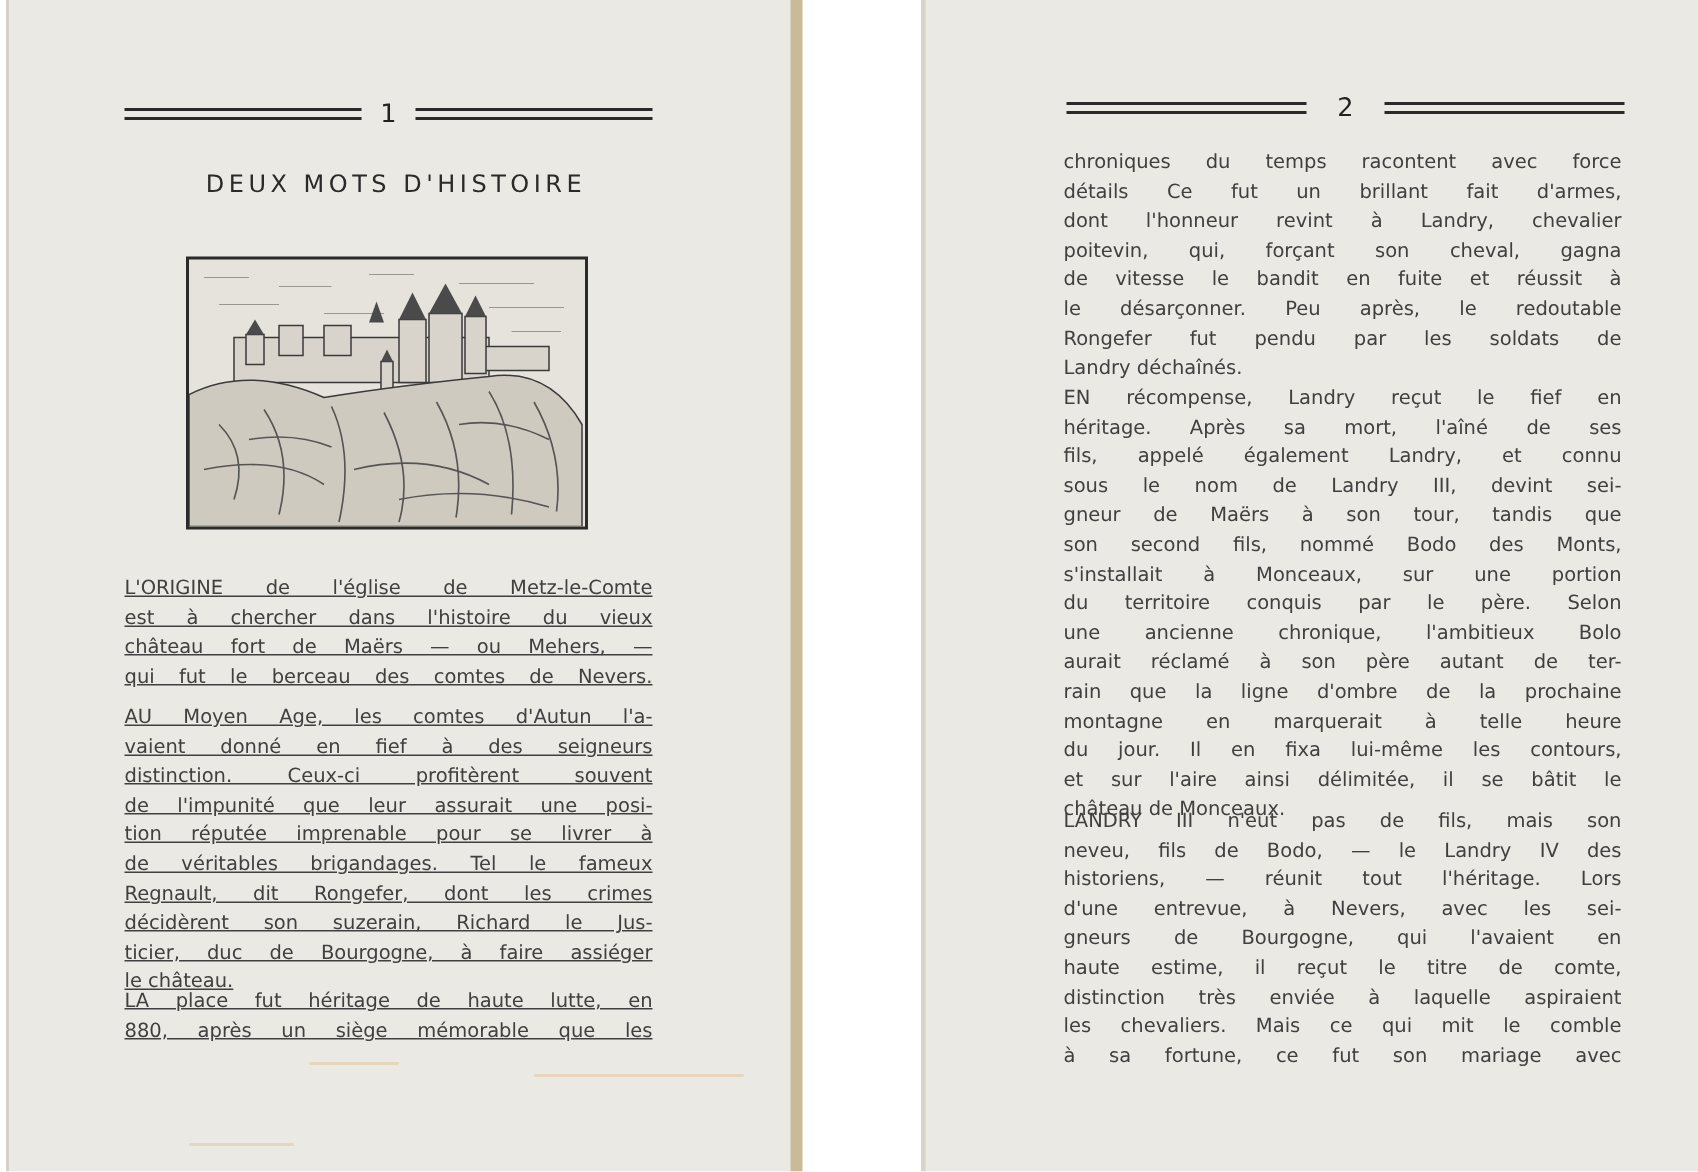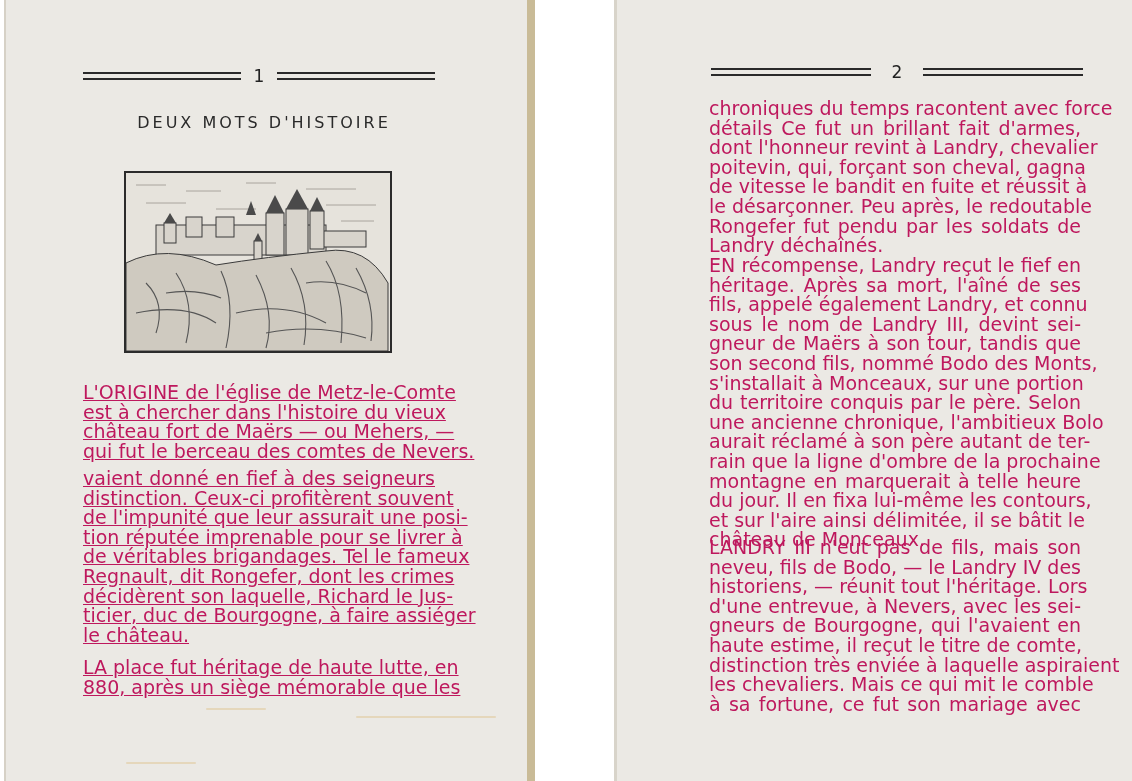--- a/index.html
+++ b/index.html
@@ -28,22 +28,22 @@
     #folio-right .rule { width: 160px; }
     .chapter-title {
       position: absolute; left: 108px; top: 113px; width: 300px; text-align: center;
       font-size: 16px; letter-spacing: 3px; color: #2a2a2a;
     }
     .illustration {
       position: absolute; left: 118px; top: 171px; width: 268px; height: 182px;
       border: 2px solid #2b2b2b; background: #e6e3dc; box-sizing: border-box; overflow: hidden;
     }
     .para {
-      position: absolute; font-size: 19px; line-height: 19.6px; text-align: justify;
-      color: #be185d; margin: 0;
+      position: absolute; font-size: 13px; line-height: 19.6px; text-align: justify;
+      color: #404040; margin: 0;
     }
     .para .line { display: block; text-align: justify; text-align-last: justify; white-space: nowrap; }
     .para .line.last { text-align-last: left; }
     .left-col { left: 77px; width: 352px; text-decoration: underline; }
     .right-col { left: 92px; width: 372px; }
     .stain { position: absolute; height: 2px; background: #e3cfa9; opacity: 0.7; border-radius: 1px; }
   </style>
 </head>
 <body>
 
@@ -109,27 +109,28 @@
   </div>
 
   <div class="para left-col" style="top:383px;">
     <span class="line">L'ORIGINE de l'église de Metz-le-Comte</span>
     <span class="line">est à chercher dans l'histoire du vieux</span>
     <span class="line">château fort de Maërs — ou Mehers, —</span>
     <span class="line">qui fut le berceau des comtes de Nevers.</span>
   </div>
 
   <div class="para left-col" style="top:469px;">
+    <span class="line">AU Moyen Age, les comtes d'Autun l'a-</span>
     <span class="line">vaient donné en fief à des seigneurs</span>
     <span class="line">distinction. Ceux-ci profitèrent souvent</span>
     <span class="line">de l'impunité que leur assurait une posi-</span>
     <span class="line">tion réputée imprenable pour se livrer à</span>
     <span class="line">de véritables brigandages. Tel le fameux</span>
     <span class="line">Regnault, dit Rongefer, dont les crimes</span>
-    <span class="line">décidèrent son laquelle, Richard le Jus-</span>
+    <span class="line">décidèrent son suzerain, Richard le Jus-</span>
     <span class="line">ticier, duc de Bourgogne, à faire assiéger</span>
     <span class="line last">le château.</span>
   </div>
 
   <div class="para left-col" style="top:658px;">
     <span class="line">LA place fut héritage de haute lutte, en</span>
     <span class="line">880, après un siège mémorable que les</span>
   </div>
 
   <div class="stain" style="left:200px; top:708px; width:60px;"></div>

